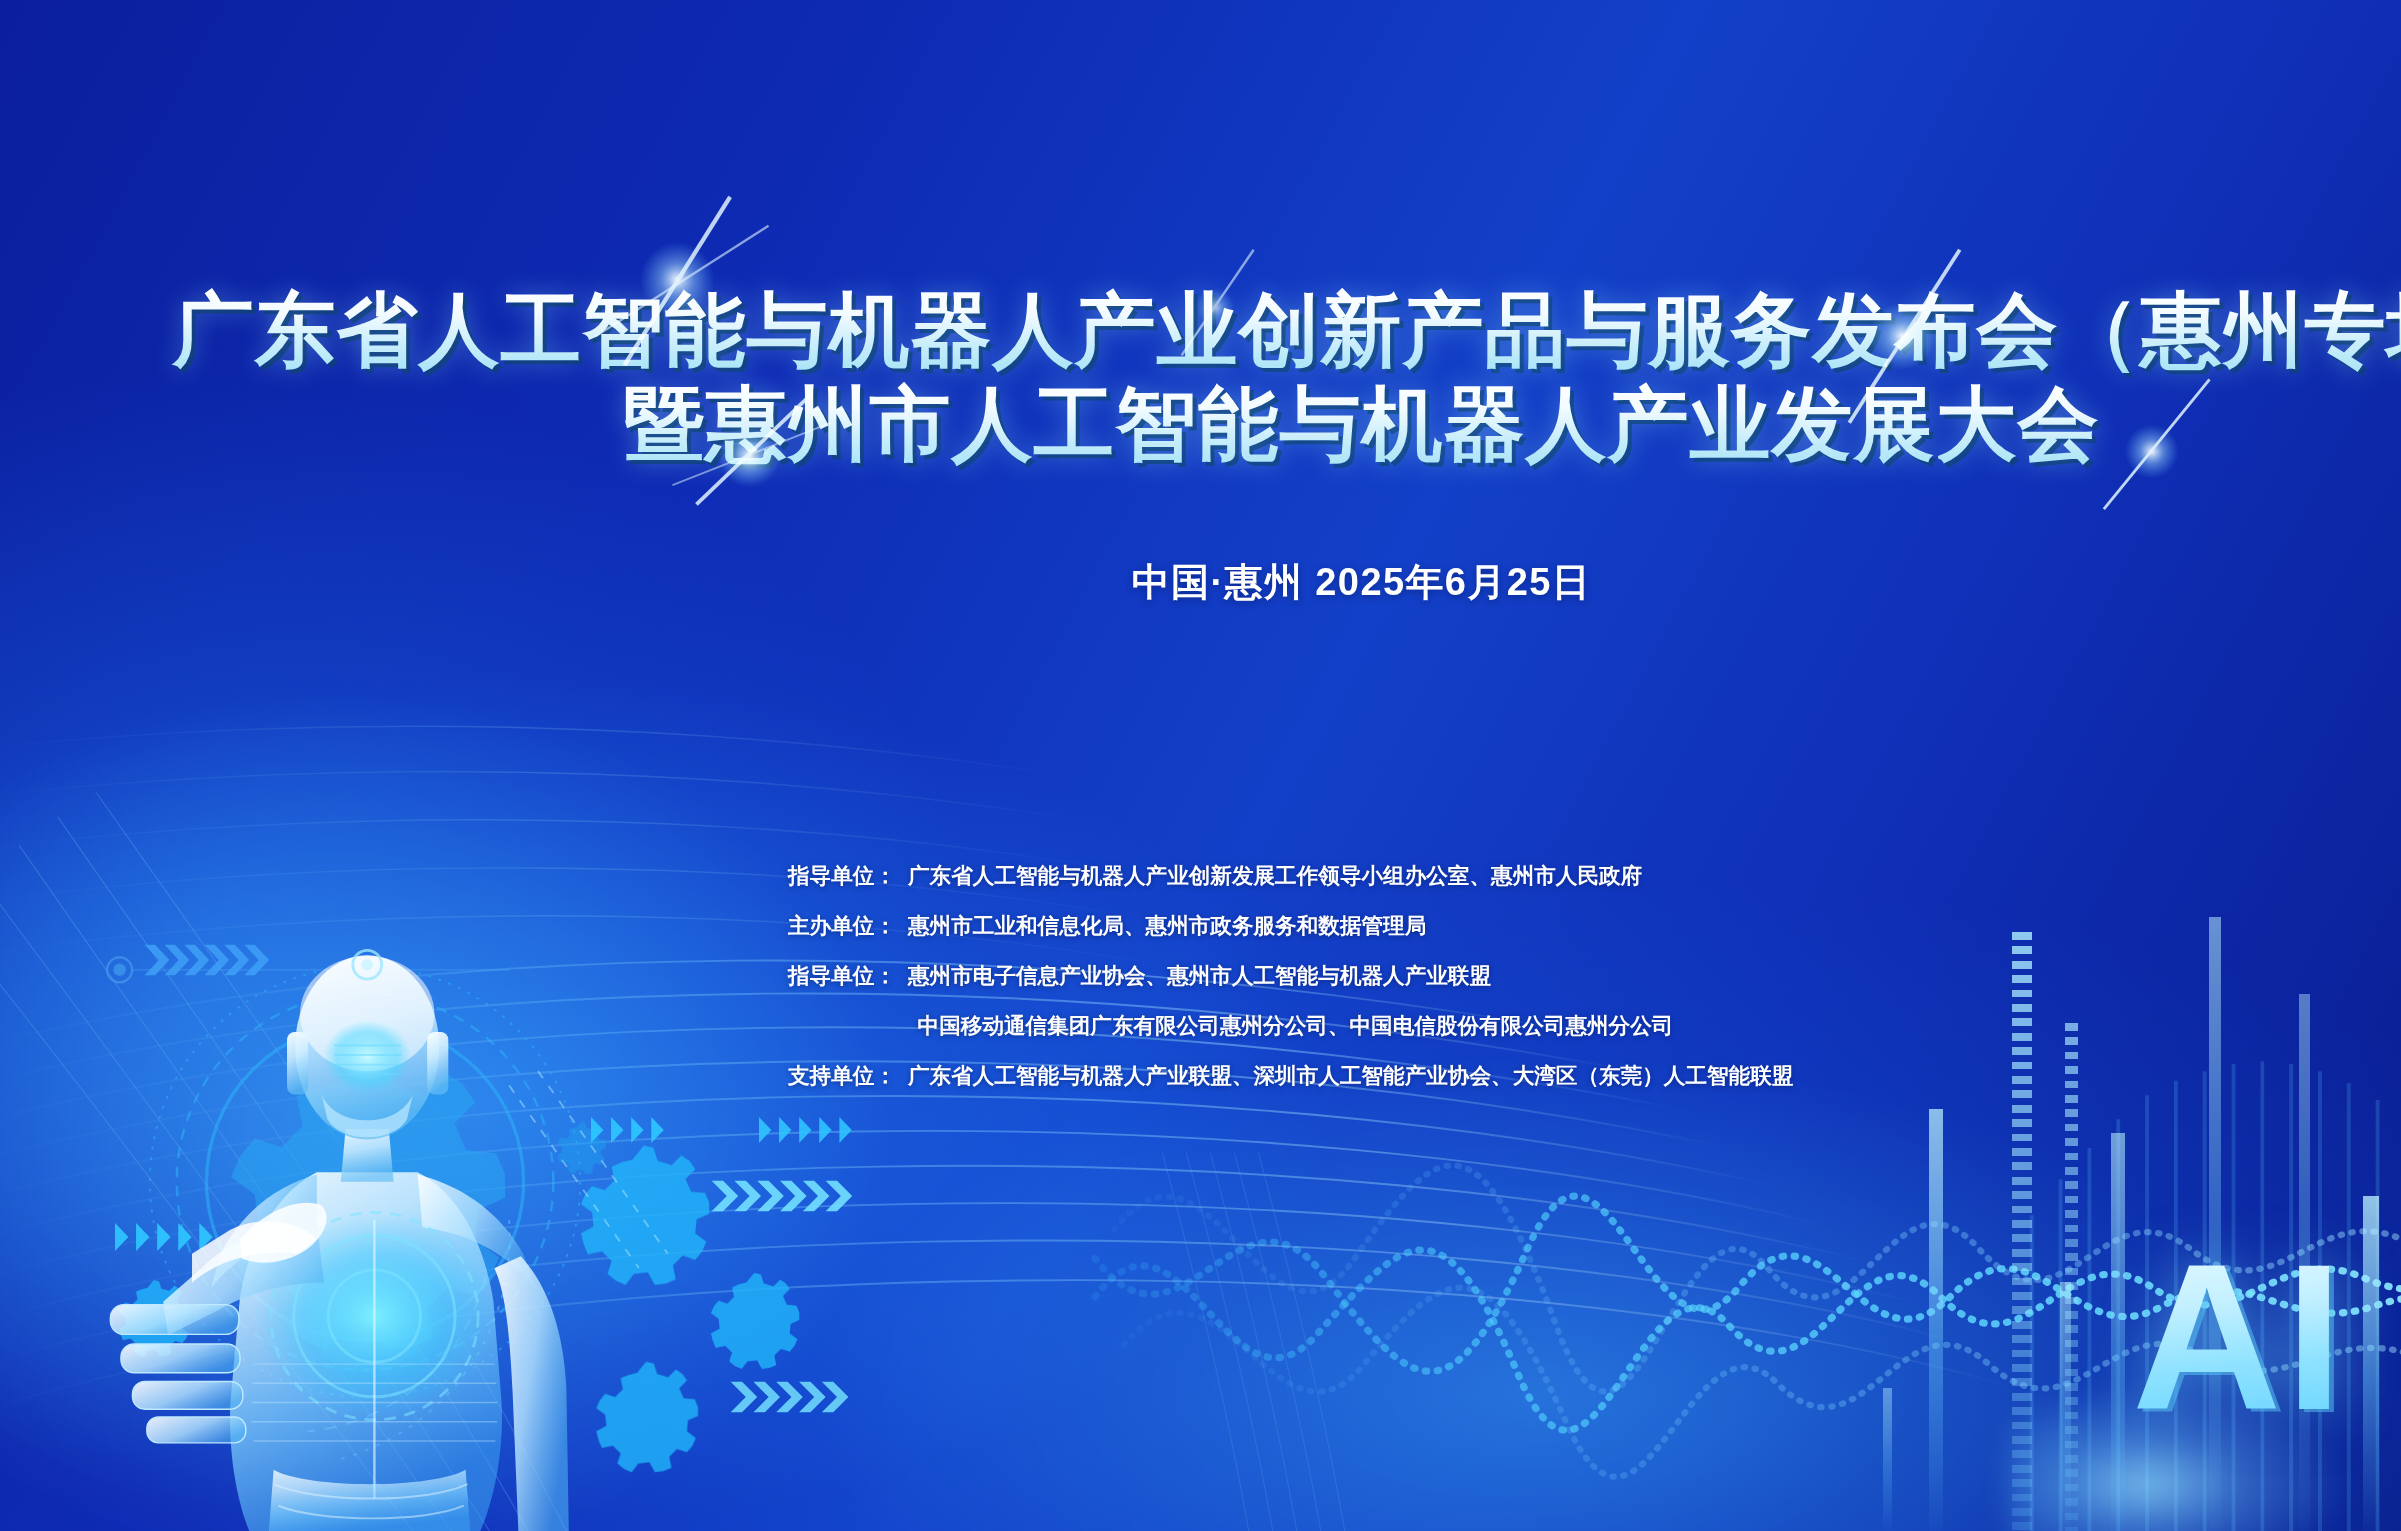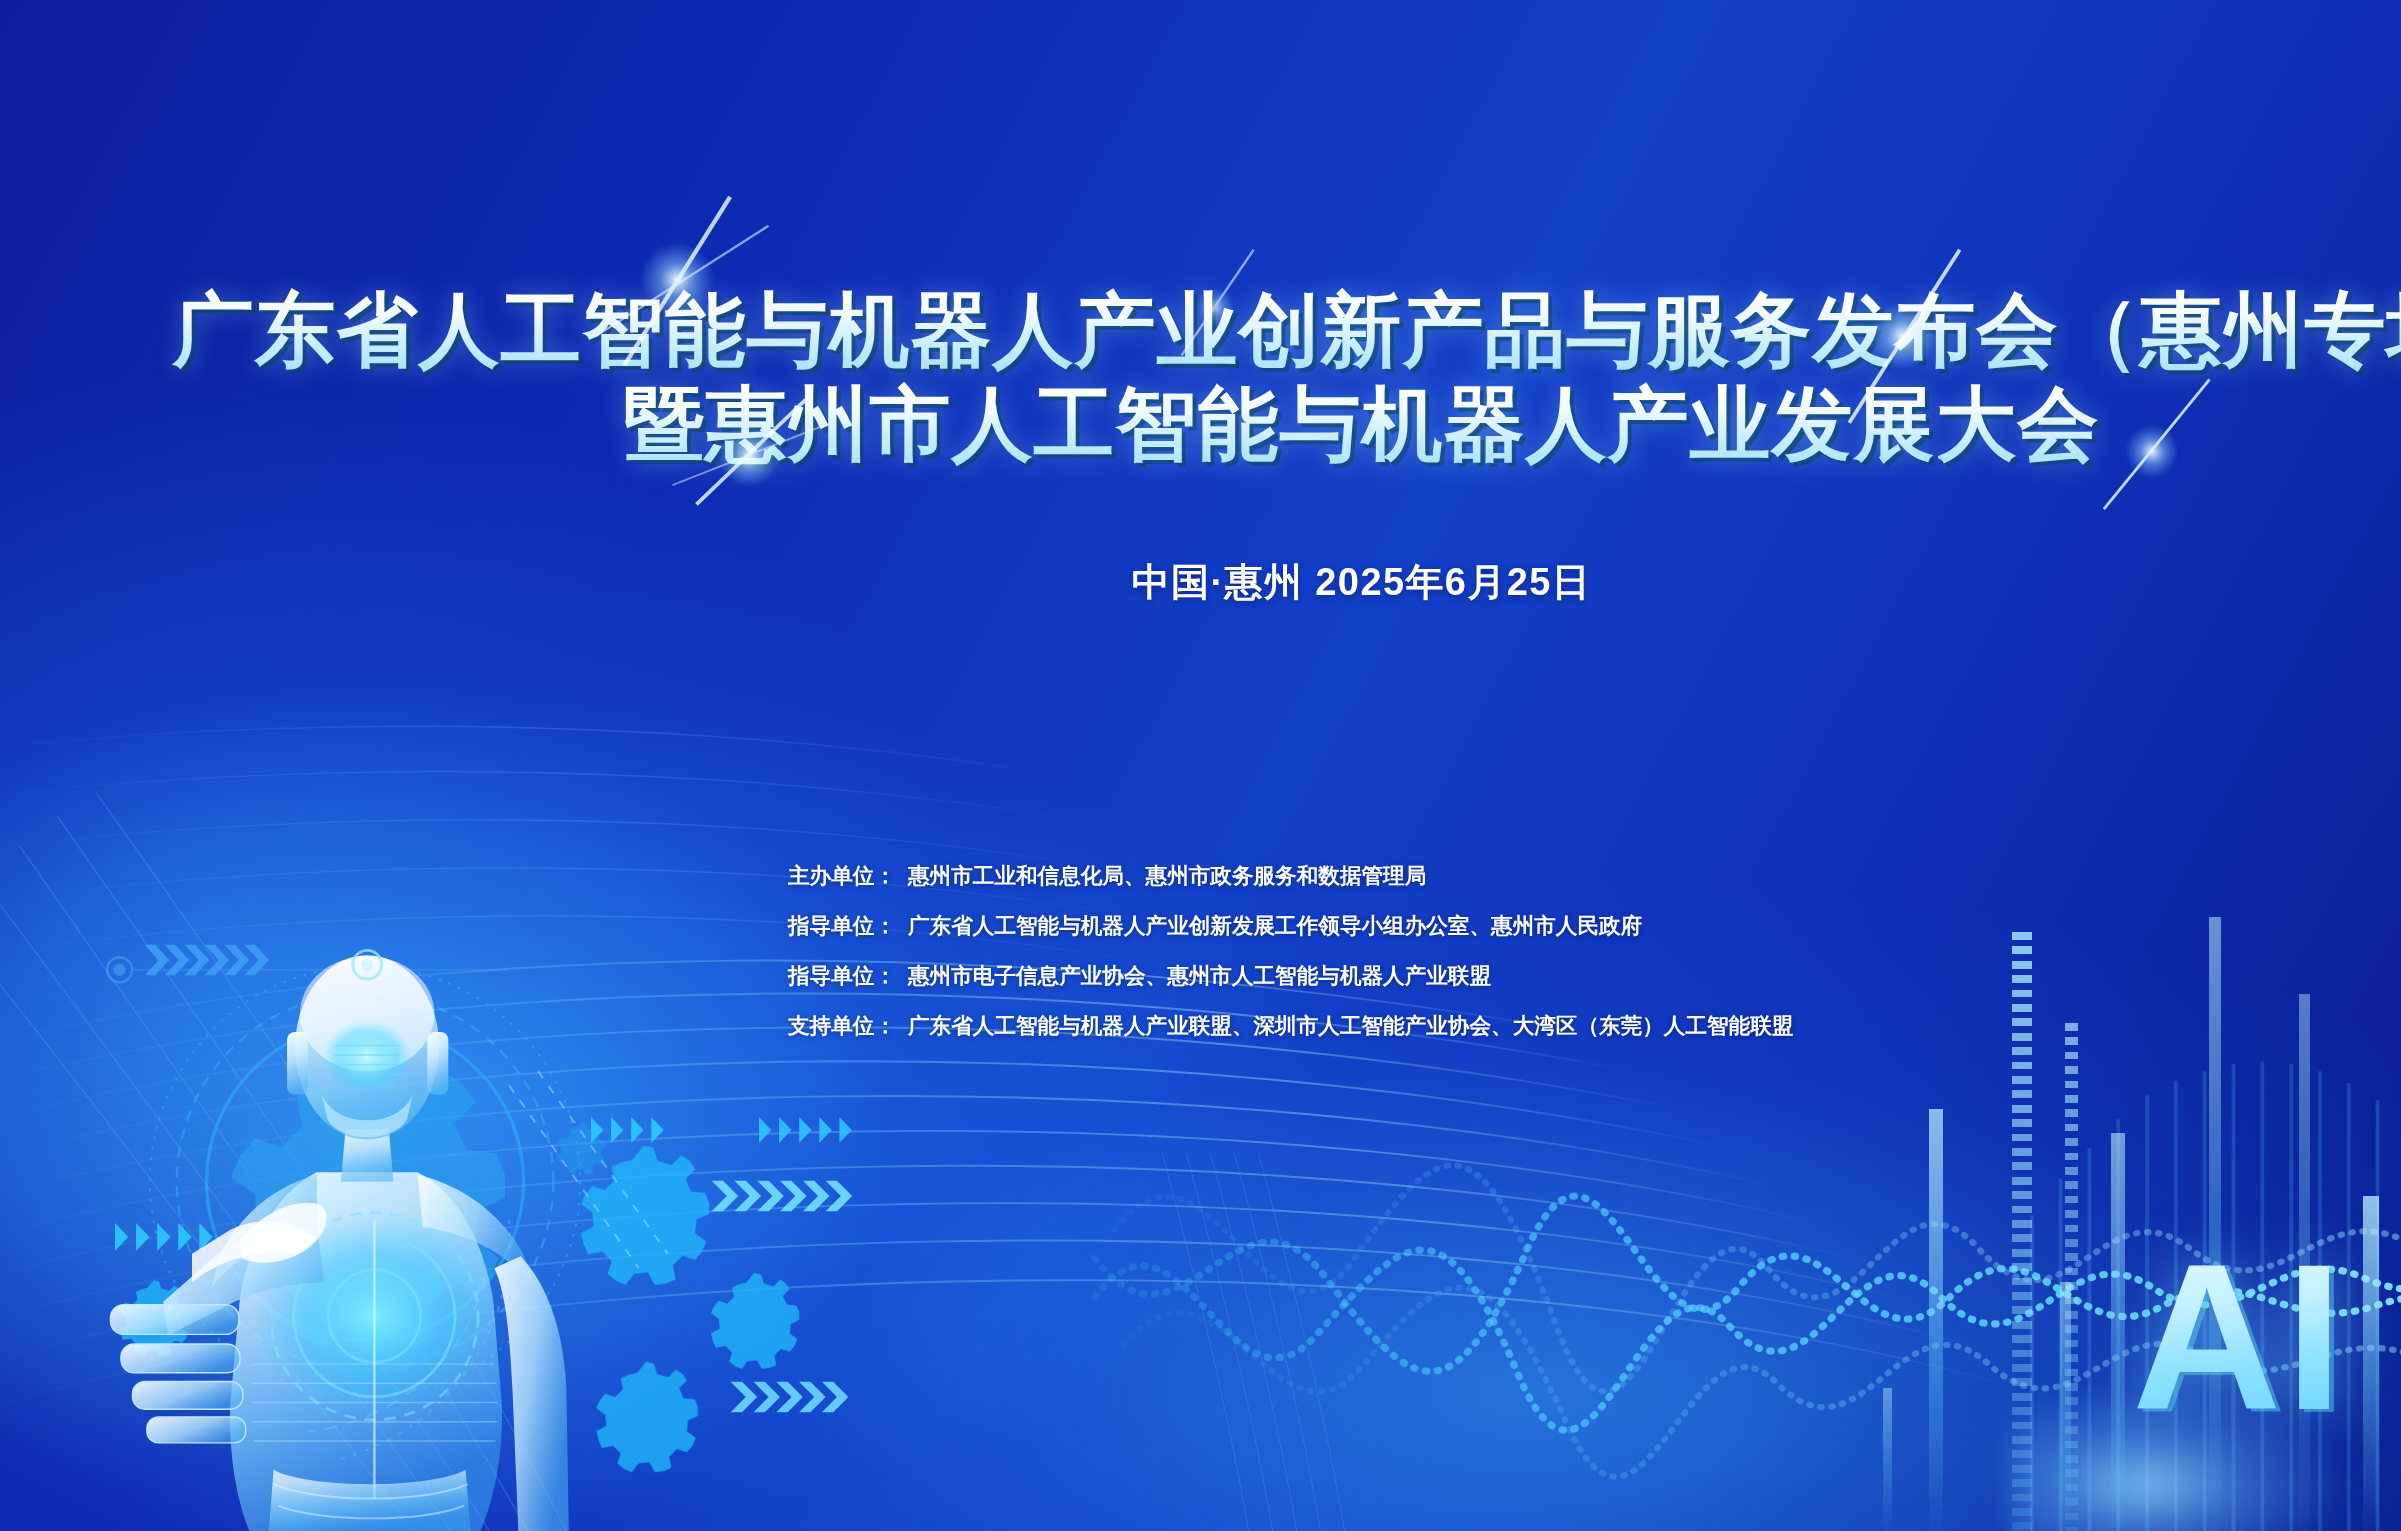--- a/index.html
+++ b/index.html
@@ -458,30 +458,34 @@
 
   <div id="headline">
     <span id="hl1" class="hl-line">广东省人工智能与机器人产业创新产品与服务发布会（惠州专场）</span>
     <span id="hl2" class="hl-line">暨惠州市人工智能与机器人产业发展大会</span>
   </div>
 
   <div id="subtitle">中国·惠州    2025年6月25日</div>
 
   <div id="orgs">
     <div class="org-row">
+      <span class="org-label">指导单位：</span>
+      <span class="org-value">广东省人工智能与机器人产业创新发展工作领导小组办公室、惠州市人民政府</span>
+    </div>
+    <div class="org-row">
       <span class="org-label">主办单位：</span>
       <span class="org-value">惠州市工业和信息化局、惠州市政务服务和数据管理局</span>
     </div>
     <div class="org-row">
       <span class="org-label">指导单位：</span>
-      <span class="org-value">广东省人工智能与机器人产业创新发展工作领导小组办公室、惠州市人民政府</span>
+      <span class="org-value">惠州市电子信息产业协会、惠州市人工智能与机器人产业联盟</span>
     </div>
-    <div class="org-row">
-      <span class="org-label">指导单位：</span>
-      <span class="org-value">惠州市电子信息产业协会、惠州市人工智能与机器人产业联盟</span>
+    <div class="org-row cont">
+      <span class="org-label">协办单位：</span>
+      <span class="org-value">中国移动通信集团广东有限公司惠州分公司、中国电信股份有限公司惠州分公司</span>
     </div>
     <div class="org-row">
       <span class="org-label">支持单位：</span>
       <span class="org-value">广东省人工智能与机器人产业联盟、深圳市人工智能产业协会、大湾区（东莞）人工智能联盟</span>
     </div>
   </div>
 
 </div>
 
 

